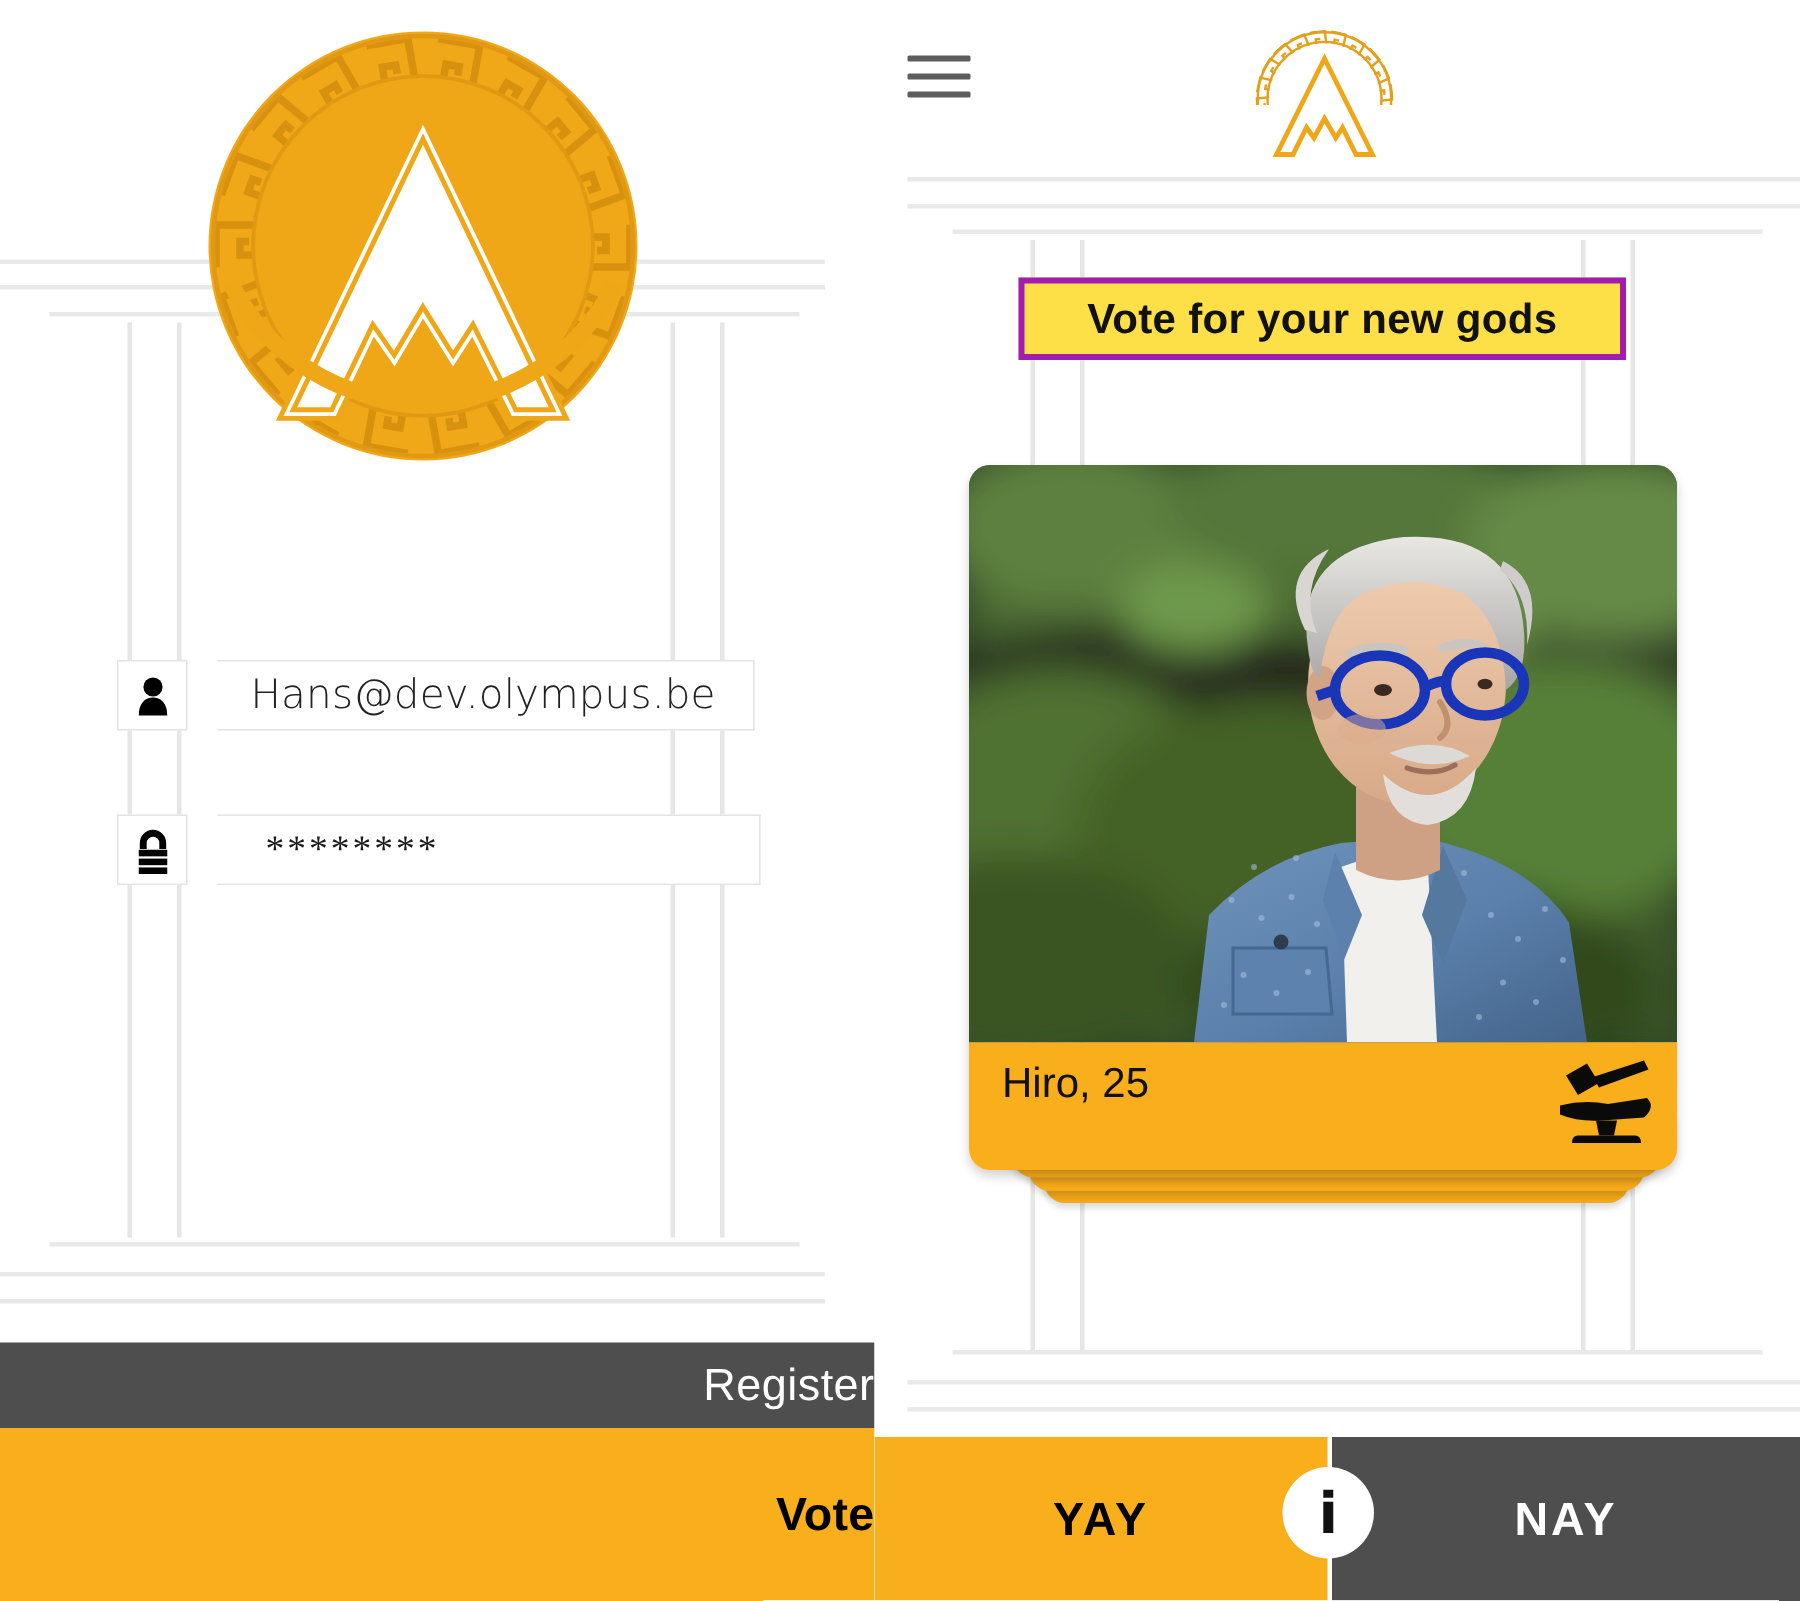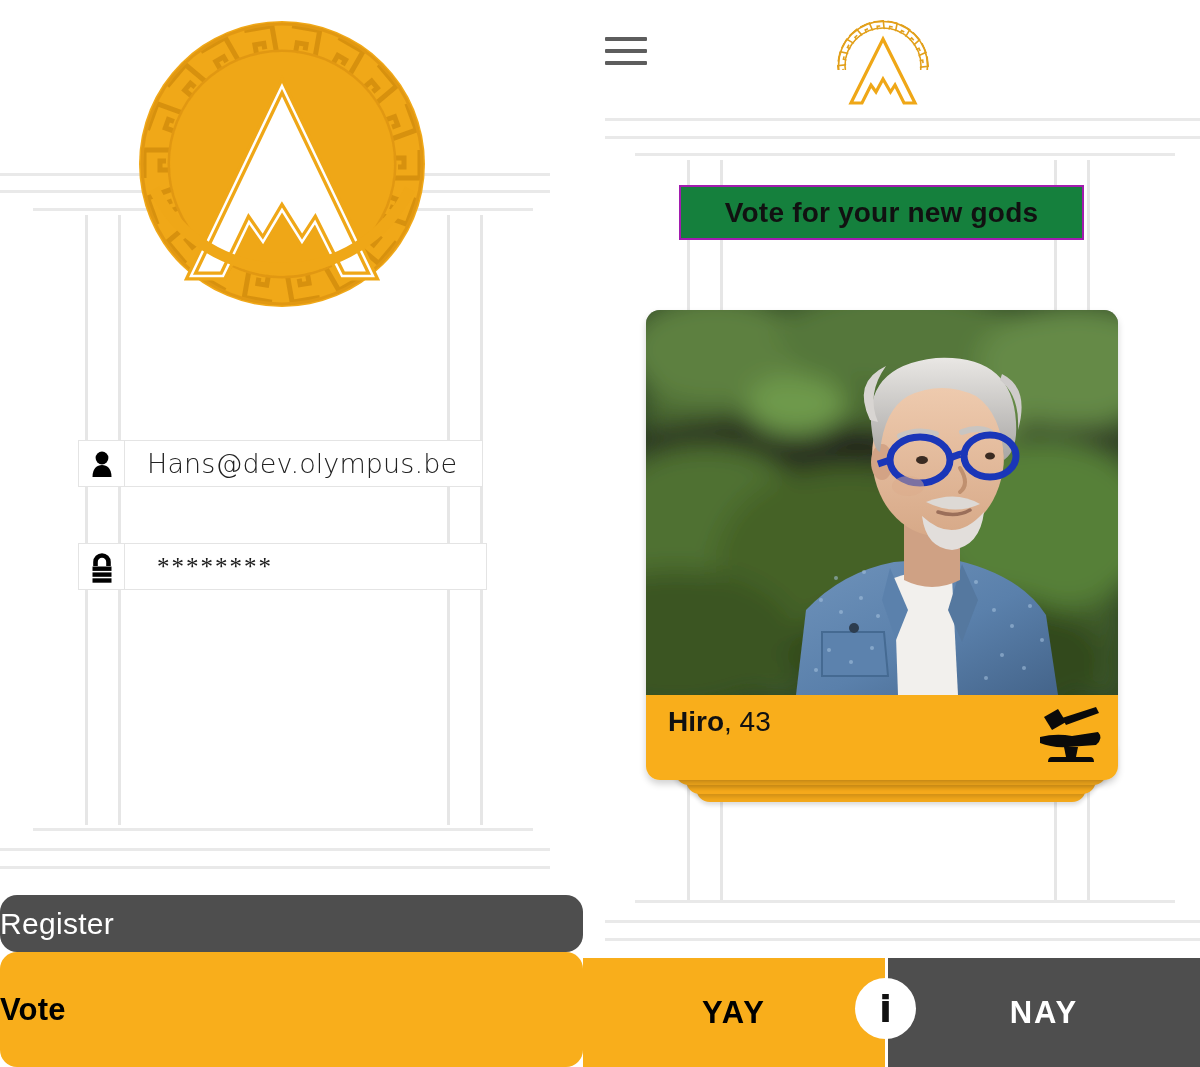--- a/index.html
+++ b/index.html
@@ -21,21 +21,21 @@
     background: #fff; overflow: hidden;
   }
   #login-logo-wrap {
     position: absolute; left: 137px; top: 14px;
     width: 290px; height: 300px; z-index: 4;
   }
   #login-logo-wrap svg { width: 100%; height: 100%; display: block; }
 
   .field-row {
     position: absolute; z-index: 5; height: 47px;
-    display: flex; align-items: center;
+    display: flex; align-items: center; gap: 20px;
   }
   .field-icon {
     width: 47px; height: 47px; background: #fff;
     border: 1px solid #e4e4e4;
     display: flex; align-items: center; justify-content: center;
   }
   .field-box {
     height: 47px; background: #fff; border: 1px solid #e4e4e4;
     border-left: none; display: flex; align-items: center;
     padding-left: 22px;
@@ -48,22 +48,22 @@
   }
   #pass-row { left: 78px; top: 543px; }
   #pass-row .field-box { width: 362px; padding-left: 32px; }
   #pass-value {
     font-size: 25px; color: #1a1a1a; letter-spacing: 2px;
     font-family: "Liberation Serif", serif; line-height: 1;
   }
 
   .wide-btn {
     position: absolute; left: 0; width: 583px; z-index: 6;
-    display: flex; align-items: center; justify-content: flex-start;
-    cursor: pointer; user-select: none; border-radius: 17px;
+    display: flex; align-items: center; justify-content: flex-end;
+    cursor: pointer; user-select: none;
   }
   #register-btn {
     top: 895px; height: 57px; background: #4e4e4e;
     color: #fff; font-size: 30px; font-weight: 400; letter-spacing: .3px;
   }
   #login-btn {
     top: 952px; height: 115px; background: #f9ae1b;
     color: #000; font-size: 31px; font-weight: bold; letter-spacing: .2px;
   }
 
@@ -77,21 +77,21 @@
     width: 42px; height: 42px; cursor: pointer;
     display: flex; flex-direction: column; justify-content: center; gap: 8px;
   }
   #hamburger span { display: block; height: 4px; background: #5d5d5d; border-radius: 1px; }
 
   #header-logo { position: absolute; left: 248px; top: 18px; width: 104px; height: 88px; z-index: 6; }
   #header-logo svg { width: 100%; height: 100%; display: block; }
 
   #vote-banner {
     position: absolute; left: 96px; top: 185px; width: 405px; height: 55px;
-    background: #15803d; border: 2px solid #a21caf; z-index: 6;
+    background: #fde047; border: 4px solid #a21caf; z-index: 6;
     display: flex; align-items: center; justify-content: center; cursor: pointer;
   }
   #vote-banner-label {
     font-size: 28px; font-weight: bold; color: #111; letter-spacing: .2px;
   }
 
   
   #card-deck { position: absolute; left: 0; top: 310px; width: 617px; height: 540px; z-index: 6; }
   .stack-layer {
     position: absolute; background: #f7ab1c; border-radius: 14px;
@@ -110,21 +110,21 @@
   #profile-photo {
     position: relative; width: 472px; height: 385px; overflow: hidden;
     background: #2e4425;
   }
   #profile-photo svg { position: absolute; inset: 0; width: 100%; height: 100%; }
   #profile-info {
     position: relative; width: 472px; height: 85px; background: #f9ae1b;
     padding: 11px 0 0 22px;
   }
   #profile-name { font-size: 28px; color: #111; line-height: 1.12; }
-  #profile-name b { font-weight: bold; margin-top: 48px; }
+  #profile-name b { font-weight: normal; margin-top: 48px; }
   #profile-name span.age { font-weight: 400; }
   #profile-job {
     font-size: 24px; font-style: italic; color: #141414; line-height: 1.2; margin-top: 1px;
   }
   #profile-trade-icon { position: absolute; right: 14px; top: 10px; width: 66px; height: 62px; }
 
   #vote-actions { position: absolute; left: 0; top: 958px; width: 617px; height: 109px; z-index: 8; }
   .vote-btn {
     position: absolute; top: 0; height: 109px;
     display: flex; align-items: center; justify-content: center;
@@ -541,21 +541,21 @@
             <path d="M276 206 q32 30 62 -4 q-4 34 -32 38 q-26 -2 -30 -34 z" fill="#e2dedb"></path>
 
             <path d="M292 202 q18 6 32 -2" stroke="#9b6f5a" stroke-width="3.5" fill="none" stroke-linecap="round"></path>
 
             <ellipse cx="262" cy="176" rx="16" ry="10" fill="#dbab8c" opacity=".5"></ellipse>
           </svg>
         </div>
 
         <div id="profile-info">
           <div id="profile-name">
-            <b>Hiro</b><span class="age">, 43</span>
+            <b>Hiro</b><span class="age">, 25</span>
           </div>
           <div id="profile-trade-icon">
             <svg viewBox="0 0 66 62" aria-hidden="true">
 
               <g fill="#0a0a0a">
                 <path d="M6 12 L20 4 L28 17 L14 25 Z"></path>
                 <path d="M24 13 L58 2 L61 8 L28 20 Z"></path>
               </g>
 
               <g fill="#0a0a0a">

